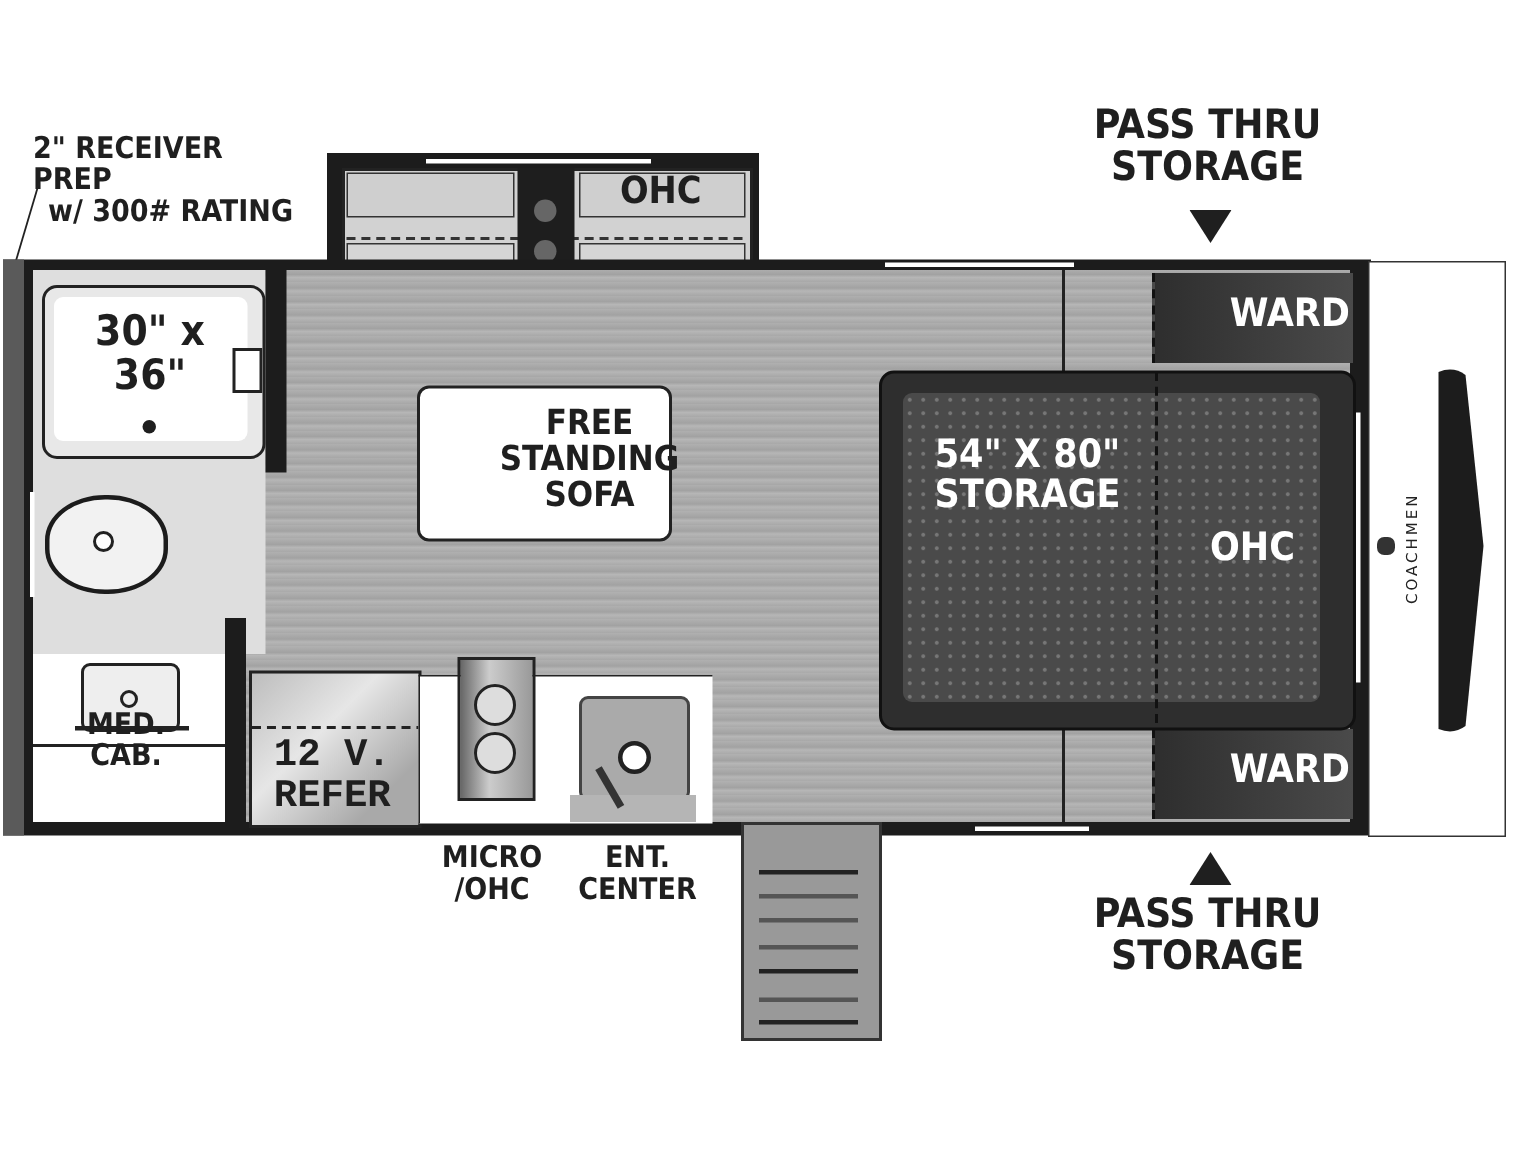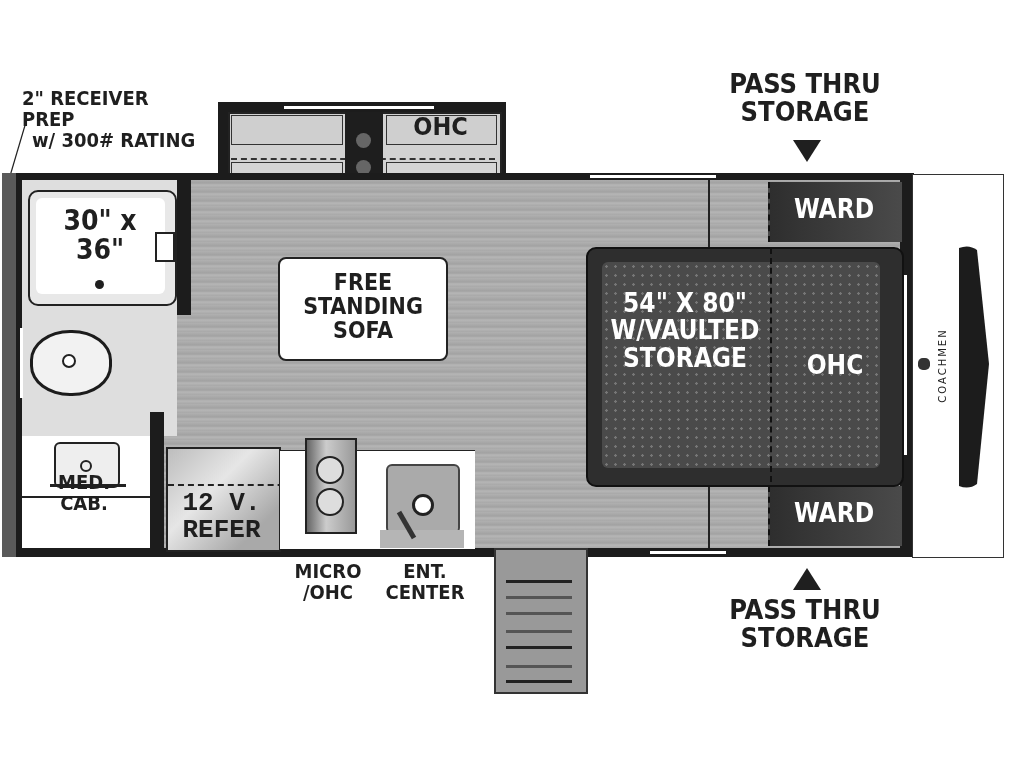--- a/index.html
+++ b/index.html
@@ -1,21 +1,21 @@
 <!DOCTYPE html>
 <html><head>
 <meta charset="utf-8">
 <style>
   html,body{margin:0;padding:0;background:#fff;}
   body{width:1024px;height:768px;position:relative;overflow:hidden;font-family:"DejaVu Sans Condensed","DejaVu Sans",sans-serif;}
   .abs{position:absolute;}
   .lbl{position:absolute;font-weight:bold;color:#1f1f1f;text-align:center;line-height:1.05;letter-spacing:0px;font-stretch:condensed;}
   .floor{background:repeating-linear-gradient(0deg,#a8a8a8 0px,#b6b6b6 3px,#a2a2a2 5px,#b0b0b0 9px);}
   .wall{background:#1c1c1c;}
-  .white{color:#fff;}
+  .white{color:#fff;text-align:right;}
 </style>
 </head>
 <body>
 
 <div class="lbl" style="left:22px;top:88px;width:176px;font-size:20px;text-align:left;">
   <div>2" RECEIVER PREP</div>
   <div style="padding-left:10px;">w/ 300# RATING</div>
 </div>
 <svg class="abs" style="left:0;top:120px;" width="40" height="60">
     <line x1="26" y1="2" x2="10" y2="56" stroke="#222" stroke-width="1.2"></line>
@@ -94,40 +94,39 @@
 <div class="abs" style="left:279px;top:450px;width:195px;height:98px;background:#fff;border-left:1px solid #222;border-top:1px solid #222;"></div>
 <div class="abs" style="left:305px;top:438px;width:48px;height:92px;background:linear-gradient(90deg,#666,#ccc 40%,#999);border:2px solid #222;"></div>
 <div class="abs" style="left:316px;top:456px;width:24px;height:24px;border:2px solid #222;border-radius:50%;background:#ddd;"></div>
 <div class="abs" style="left:316px;top:488px;width:24px;height:24px;border:2px solid #222;border-radius:50%;background:#ddd;"></div>
 <div class="abs" style="left:386px;top:464px;width:70px;height:66px;border:2px solid #444;border-radius:6px;background:#aaa;"></div>
 <div class="abs" style="left:380px;top:530px;width:84px;height:18px;background:#b5b5b5;"></div>
 <div class="abs" style="left:412px;top:494px;width:16px;height:16px;border:3px solid #222;border-radius:50%;background:#fff;"></div>
 <div class="abs" style="left:404px;top:510px;width:5px;height:30px;background:#333;transform:rotate(-30deg);"></div>
 
 <div class="abs" style="left:278px;top:257px;width:166px;height:100px;background:#fff;border:2px solid #222;border-radius:8px;"></div>
-<div class="lbl" style="left:278px;top:270px;width:170px;font-size:23px;">
+<div class="lbl" style="left:278px;top:270px;width:170px;font-size:23px;padding-left:30px;">
   <div>FREE</div>
   <div>STANDING</div>
   <div>SOFA</div>
 </div>
 
 <div class="abs" style="left:590px;top:175px;width:126px;height:3px;background:#fff;"></div>
 <div class="abs" style="left:650px;top:551px;width:76px;height:3px;background:#fff;"></div>
 <div class="abs" style="left:708px;top:180px;width:2px;height:68px;background:#222;"></div>
 <div class="abs" style="left:708px;top:482px;width:2px;height:66px;background:#222;"></div>
 <div class="abs" style="left:768px;top:182px;width:132px;height:60px;background:linear-gradient(90deg,#2e2e2e,#4a4a4a);border-left:2px dashed #111;"></div>
 <div class="lbl white" style="left:768px;top:196px;width:132px;font-size:26px;color:#fff;">WARD</div>
 <div class="abs" style="left:768px;top:486px;width:132px;height:60px;background:linear-gradient(90deg,#2e2e2e,#4a4a4a);border-left:2px dashed #111;"></div>
 <div class="lbl white" style="left:768px;top:500px;width:132px;font-size:26px;color:#fff;">WARD</div>
 <div class="abs" style="left:586px;top:247px;width:314px;height:236px;background:#2e2e2e;border-radius:10px;border:2px solid #111;"></div>
 <div class="abs" style="left:602px;top:262px;width:278px;height:206px;background:radial-gradient(#777 1px,transparent 1.5px) 0 0/9px 9px,#4a4a4a;border-radius:6px;"></div>
 <div class="abs" style="left:770px;top:248px;height:234px;border-left:2px dashed #111;"></div>
 <div class="lbl" style="left:600px;top:290px;width:170px;font-size:26px;color:#fff;">
   <div>54" X 80"</div>
-  <div>W/VAULTED</div>
   <div>STORAGE</div>
 </div>
 <div class="lbl" style="left:772px;top:352px;width:126px;font-size:26px;color:#fff;">OHC</div>
 <div class="abs" style="left:904px;top:275px;width:3px;height:180px;background:#fff;"></div>
 
 <div class="abs" style="left:912px;top:174px;width:90px;height:382px;background:#fff;border:1px solid #333;"></div>
 <svg class="abs" style="left:955px;top:244px;" width="36" height="246">
     <path d="M4,4 Q14,0 22,6 L34,120 L22,240 Q14,246 4,242 Z" fill="#1c1c1c"></path>
   </svg>
 <div class="abs" style="left:912px;top:310px;width:40px;height:120px;">

